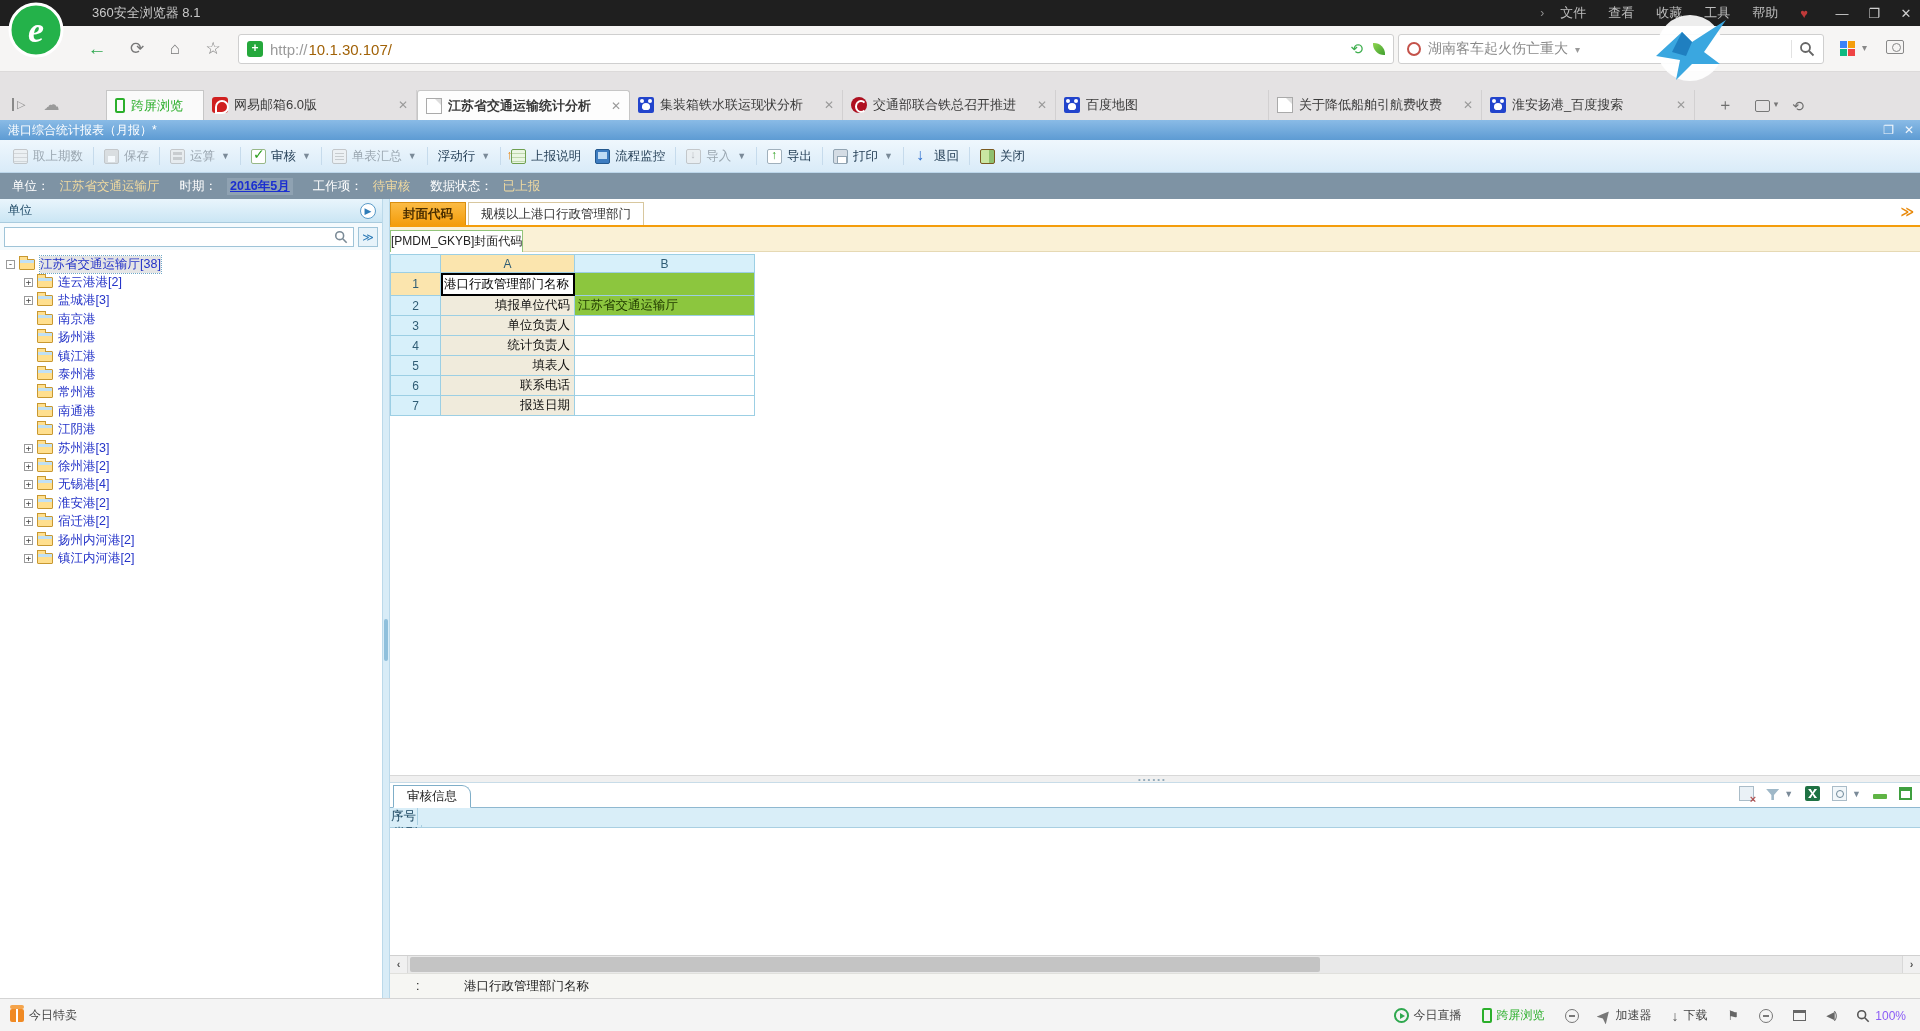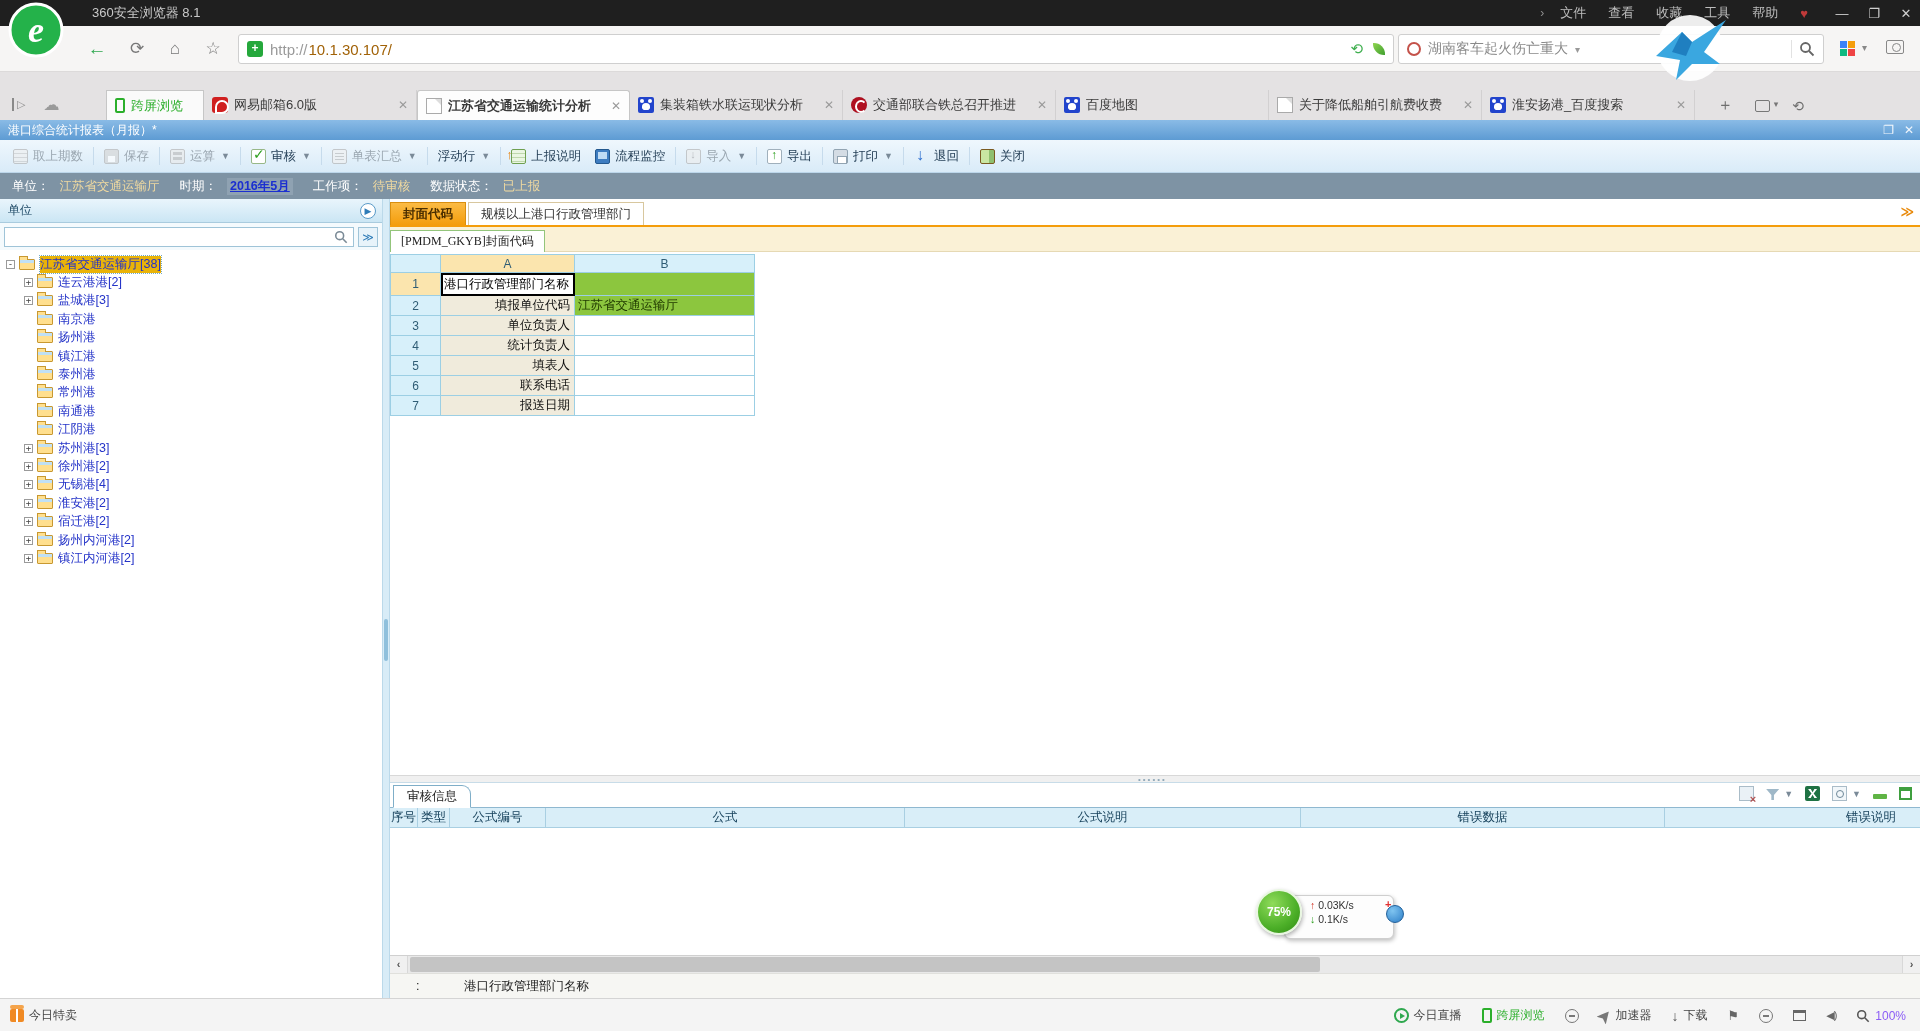--- a/index.html
+++ b/index.html
@@ -123,35 +123,35 @@
   .lp-input { flex:1; height:20px; border:1px solid #9FC4D8; background:#fff; padding:0 22px 0 5px; font-size:12px; outline:none; }
   .lp-mag { position:absolute; right:34px; top:7px; }
   .lp-more { width:20px; height:20px; border:1px solid #9FC4D8; background:#E7F3FA; color:#2E7CB8; text-align:center; line-height:18px; font-size:11px; }
   .tree { position:absolute; left:0; top:51px; width:382px; bottom:0; overflow:hidden; padding-top:5px; }
   .trow { height:18.4px; display:flex; align-items:center; font-size:12.5px; color:#2433C8; white-space:nowrap; }
   .trow.lvl0 { padding-left:6px; } .trow.lvl1 { padding-left:24px; }
   .expander { width:9px; height:9px; border:1px solid #9A9A9A; background:#fff; color:#444; font-size:9px; line-height:7px; text-align:center; margin-right:4px; flex:0 0 auto; font-family:"DejaVu Sans Mono",monospace; }
   .expander:empty { visibility:hidden; }
   .folder { width:16px; height:11px; background:linear-gradient(#BFE0F5 0 30%,#FFDF8E 30%); border:1px solid #C89830; border-radius:1px; margin-right:5px; position:relative; flex:0 0 auto; }
   .folder::before { content:""; position:absolute; left:-1px; top:-4px; width:7px; height:3px; background:#FFDF8E; border:1px solid #C89830; border-bottom:none; }
-  .tlab.selected { background:#eab308; outline:1px dotted #6FA8C8;text-align:right; }
+  .tlab.selected { background:#e5e5e5; outline:1px dotted #6FA8C8;text-align:right; }
 
   .vsplit { position:absolute; left:382px; top:0; width:8px; height:799px; background:#D8ECF7; border-left:1px solid #BBD9EA; border-right:1px solid #BBD9EA; }
   .vsplit-handle { position:absolute; left:1px; top:420px; width:4px; height:42px; background:#8FC0DC; border-radius:2px; }
 
   .mainarea { position:absolute; left:390px; top:0; width:1530px; height:799px; }
 
   
   .formtabs { position:absolute; left:0; top:0; width:1530px; height:26px; background:#fff; display:flex; align-items:flex-end; }
   .ftab { height:23px; line-height:22px; padding:0 12px; border:1px solid #D8C79E; border-bottom:none; background:#fff; color:#333; margin-right:2px; font-size:12.5px; }
   .ftab.active { background:linear-gradient(#FBBB45,#F49D0B); border-color:#D98F10; color:#4A2E00; font-weight:bold;margin-top:32px; }
   .ft-more { position:absolute; right:6px; top:5px; color:#E8890A; font-weight:bold; font-size:13px; }
   
   .sheetrow { position:absolute; left:0; top:26px; width:1530px; height:27px; background:#FAF1D6; border-top:2px solid #F49D0B; border-bottom:1px solid #E6D9B4; }
-  .sheettab { position:absolute; left:0; top:3px; height:30px; line-height:20px; background:#fff; border:1px solid #93C57B; padding:0 10px; font-size:12px; color:#222;font-family:Liberation Serif, serif; }
+  .sheettab { position:absolute; left:0; top:3px; height:30px; line-height:20px; background:#fff; border:1px solid #93C57B; padding:0 0; font-size:12px; color:#222; }
 
   
   .gridarea { position:absolute; left:0; top:53px; width:1530px; height:523px; background:#fff; }
   .sheet { position:absolute; left:0; top:2px; border-top:1px solid #9CCFE4; border-left:1px solid #9CCFE4; }
   .srow { display:flex; }
   .scell { border-right:1px solid #9CCFE4; border-bottom:1px solid #9CCFE4; display:flex; align-items:center; overflow:hidden; }
   .c-rh { width:50px; justify-content:center; background:#D7F0FA; color:#2F5D75; }
   .c-a { width:134px; } .c-b { width:180px; }
   .hrow .scell { height:18px; justify-content:center; background:#D7F0FA; color:#2F5D75; }
   .hrow .c-a { background:#FBE5AE; }
@@ -173,21 +173,21 @@
   .rvi-doc { border:1px solid #AABCC8; background:#EAF1F6; }
   .rvi-doc::after { content:"×"; position:absolute; right:-3px; bottom:-5px; color:#B05050; font-weight:bold; font-size:11px; }
   .rvi-filter { width:13px; height:11px; background:#9FB8C8; clip-path:polygon(0 0,100% 0,60% 55%,60% 100%,40% 100%,40% 55%); margin-top:2px; }
   .rvi-caret { color:#7A8A98; font-size:9px; margin-left:-7px; }
   .rvi-xls { background:#1F7244; border-radius:2px; }
   .rvi-xls::after { content:""; position:absolute; left:3px; top:3px; width:9px; height:9px; background:#fff; clip-path:polygon(0 0,30% 0,50% 35%,70% 0,100% 0,62% 50%,100% 100%,70% 100%,50% 65%,30% 100%,0 100%,38% 50%); }
   .rvi-prev { border:1px solid #AABCC8; background:#F2F7FA; }
   .rvi-prev::after { content:""; position:absolute; left:3px; top:3px; width:6px; height:6px; border:1px solid #6E8898; border-radius:50%; }
   .rvi-min { width:14px; height:5px; background:#5FB445; border-radius:1px; margin-top:5px; }
   .rvi-max { width:13px; height:13px; border:2px solid #3F9F3F; border-top-width:4px; }
-  .rv-heads { position:absolute; left:0; top:25px; width:1530px; height:20px; display:flex; background:#D9EEF8; border-bottom:1px solid #A9CFE2; }
+  .rv-heads { position:absolute; left:0; top:25px; width:1530px; height:20px; display:flex; background:#D9EEF8; border-bottom:1px solid #A9CFE2;flex-direction:column; }
   .rvh { border-right:1px solid #A9CFE2; display:flex; align-items:center; justify-content:center; color:#17425C; font-size:12.5px; }
   .rvh.c0{width:28px;} .rvh.c1{width:32px;} .rvh.c2{width:96px;} .rvh.c3{width:359px;} .rvh.c4{width:396px;} .rvh.c5{width:364px;}
   .rvh.c6{flex:1; justify-content:flex-end; padding-right:24px; border-right:none;}
   .rv-body { position:absolute; left:0; top:45px; width:1530px; height:127px; background:#fff; }
 
   
   .hscroll { position:absolute; left:0; top:756px; width:1530px; height:18px; background:#E9E9E9; border-top:1px solid #D0D0D0; }
   .hs-larr,.hs-rarr { position:absolute; top:0; width:18px; height:17px; background:#F0F0F0; color:#555; text-align:center; line-height:16px; font-size:11px; font-weight:bold; }
   .hs-larr { left:0; border-right:1px solid #D8D8D8; }
   .hs-rarr { right:0; border-left:1px solid #D8D8D8; }
@@ -636,29 +636,20 @@
       </div>
 
       <div class="statusrow">
         <span class="st-pre">:</span>
         <span class="st-txt">港口行政管理部门名称</span>
       </div>
 
     </div>
   </div>
 
-  <div class="speedw">
-    <span class="sw-panel"></span>
-    <span class="sw-circle">75%</span>
-    <span class="sw-lines">
-      <span class="sw-line"><span class="sw-up">↑</span> <span>0.03K/s</span></span><br>
-      <span class="sw-line"><span class="sw-dn">↓</span> <span>0.1K/s</span></span>
-    </span>
-    <span class="sw-badge"></span>
-  </div>
 
   <div class="botbar">
     <div class="bb-left bb-item">
       <span class="gift"></span>
       <span>今日特卖</span>
     </div>
     <div class="bb-right">
       <span class="bb-item">
           <span class="play-ico"></span>
           <span>今日直播</span>

